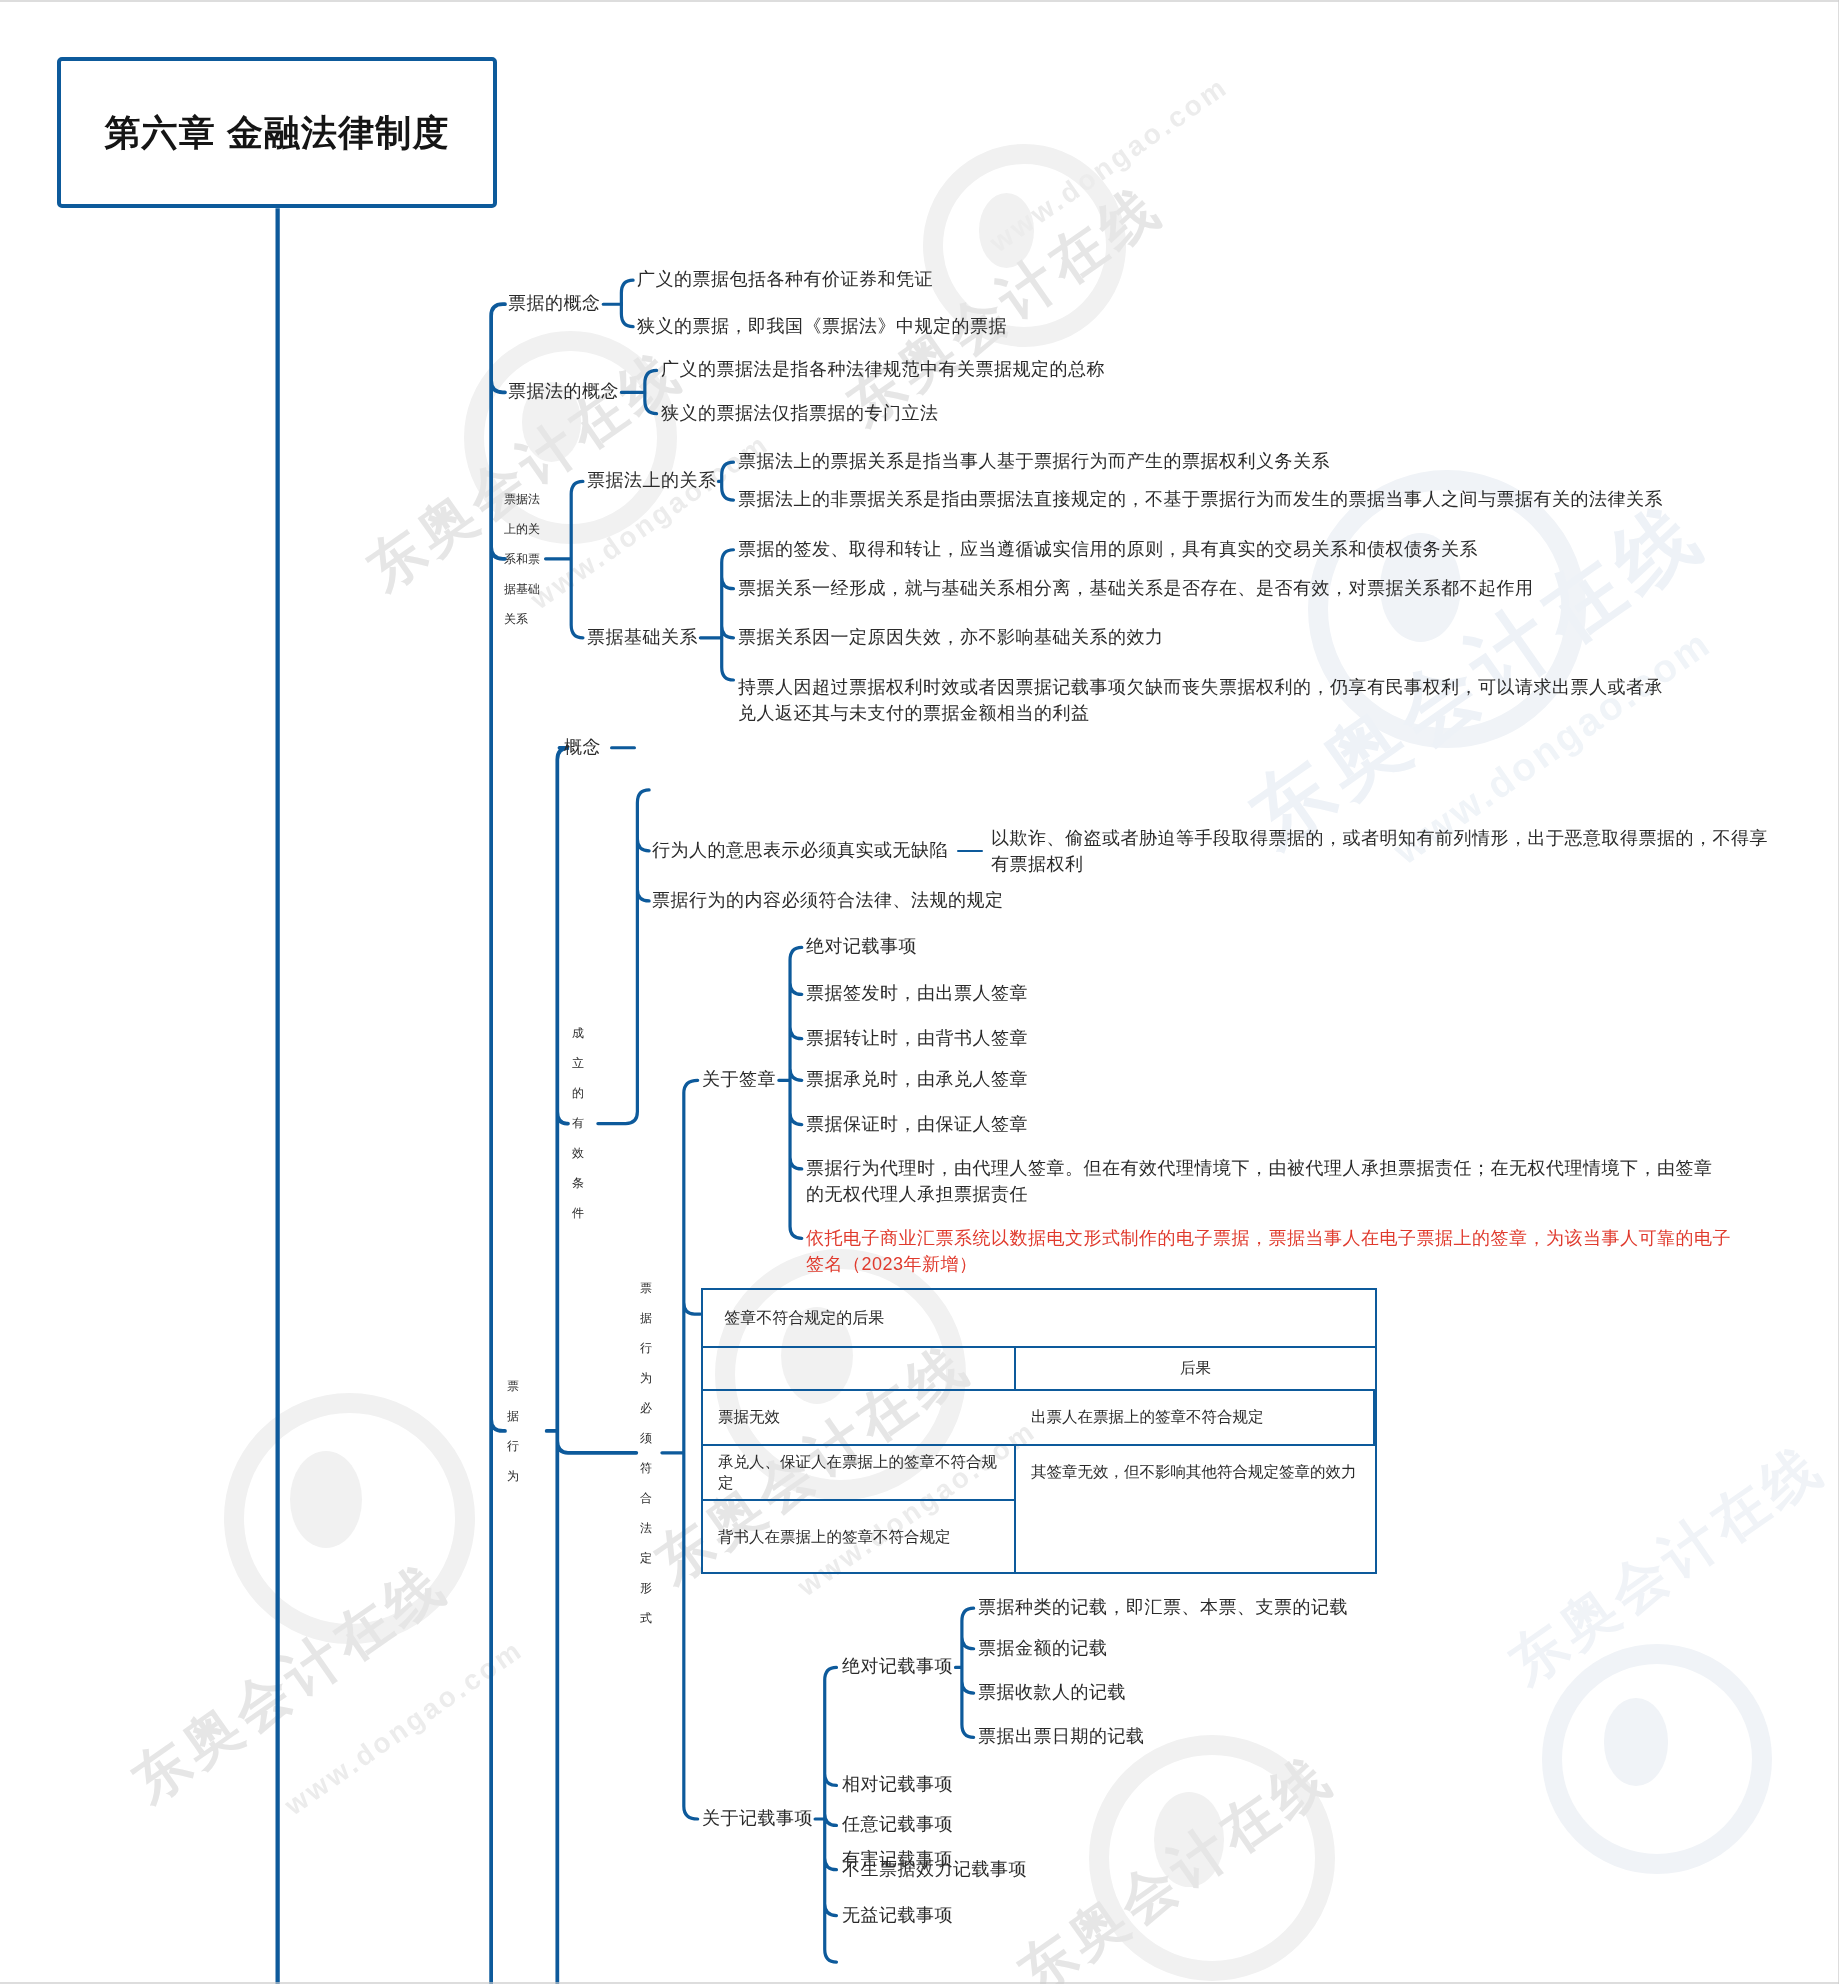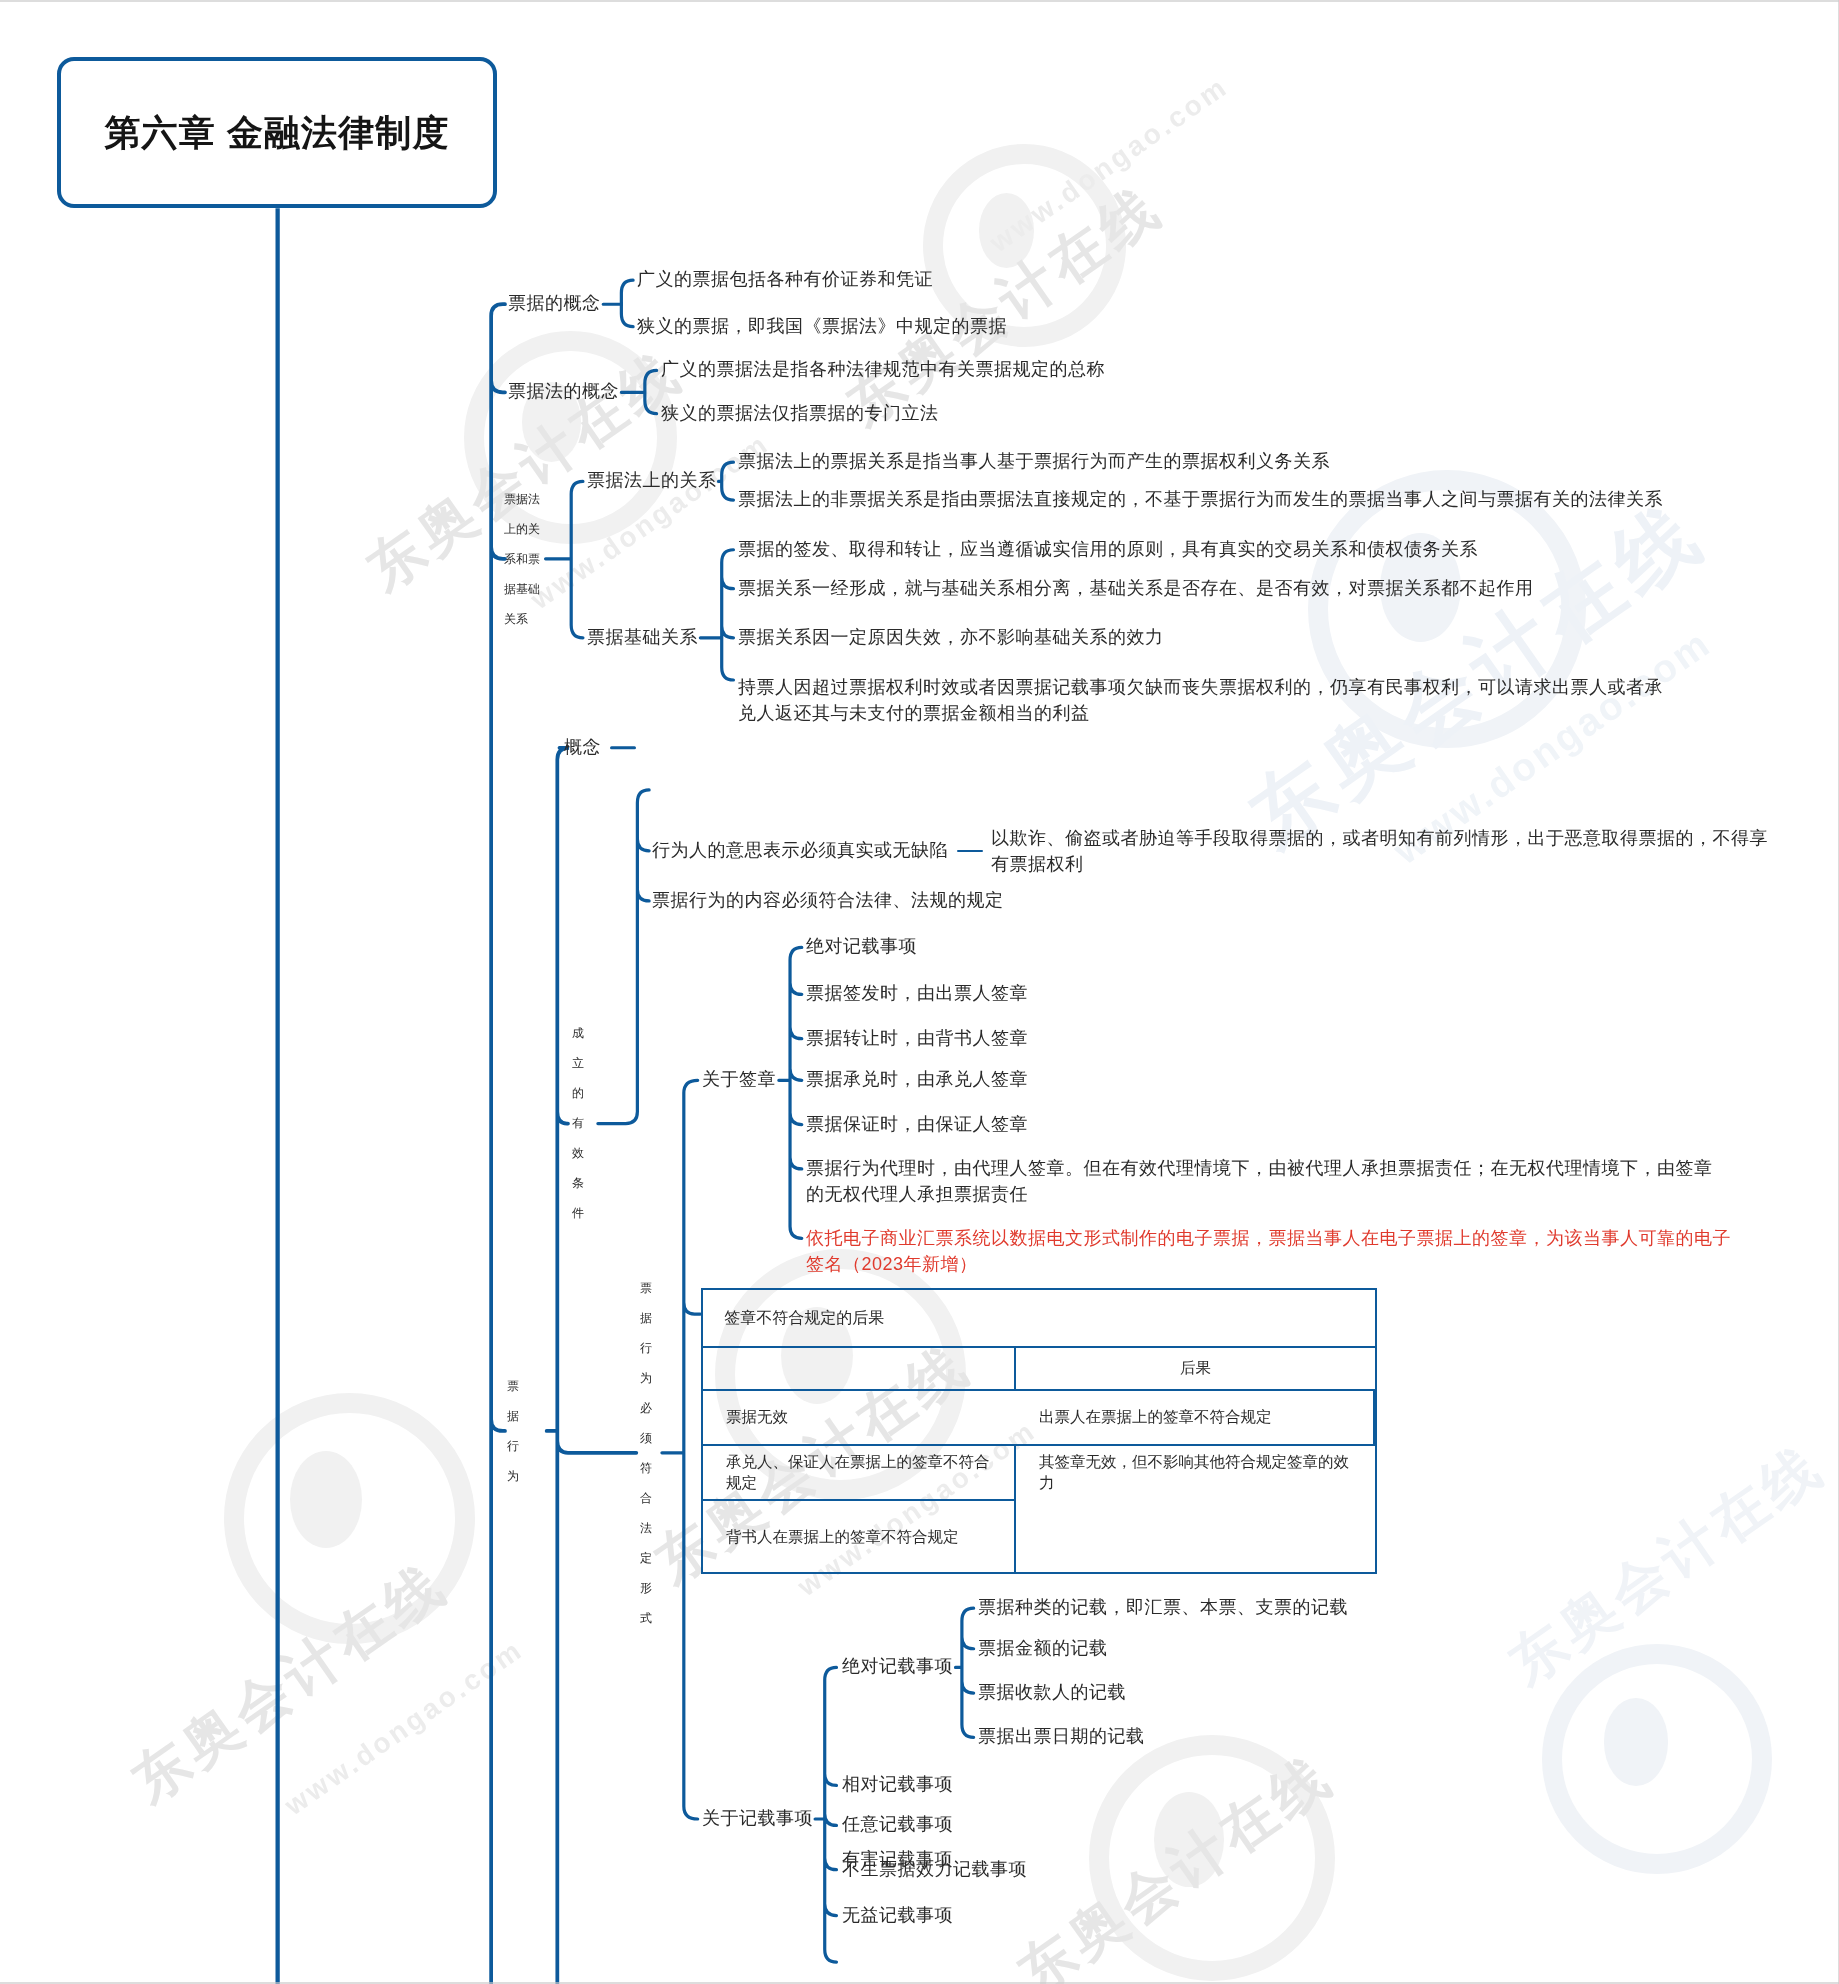--- a/index.html
+++ b/index.html
@@ -26,27 +26,27 @@
   .node,.leaf,.vlabel,.tbl{position:absolute;z-index:2;color:var(--text)}
   .leaf{transform:translateY(-50%);white-space:nowrap;font-size:18px;letter-spacing:0.5px;line-height:23.5px}
   .leaf.pre{white-space:pre-line;line-height:26px}
   .leaf.row{display:flex;align-items:center}
   .leaf.row .pre{white-space:pre-line;line-height:26px}
   .dash{width:26px;height:2.7px;background:var(--line);border-radius:1.6px;margin:0 8.5px;flex:none}
   .red{color:var(--red)}
   .vlabel{transform:translateY(-50%);width:21.3px;font-size:12px;line-height:30px;word-break:break-all;text-align:left;letter-spacing:0}
   .vlabel.w2{width:41px}
   
-  #title-box{position:absolute;left:57px;top:57px;width:440px;height:151px;border:4.8px solid var(--line);border-radius:17px;background:#fff;z-index:2;display:flex;align-items:center;justify-content:center}
+  #title-box{position:absolute;left:57px;top:57px;width:440px;height:151px;border:4.8px solid var(--line);border-radius:5px;background:#fff;z-index:2;display:flex;align-items:center;justify-content:center}
   #title-box .t{width:363px;text-align:center;font-size:36px;font-weight:700;color:#151515;line-height:49px;letter-spacing:1.1px}
   
   .tbl{left:701px;top:1288px;width:676px;height:286px;border:2.7px solid var(--line);font-size:15.5px;background:transparent}
   .tbl-title{height:58px;border-bottom:2.7px solid var(--line);display:flex;align-items:center;padding-left:21.3px;font-size:16px}
   .tbl-grid{display:grid;grid-template-columns:313px 1fr;grid-template-rows:41px 55px 55px 74px}
-  .tc{display:flex;align-items:center;padding:0 23px;border-top:0 solid var(--line)}
+  .tc{display:flex;align-items:center;padding:0 15px;border-top:0 solid var(--line)}
   .tc.l{border-right:2.7px solid var(--line)}
   .tc.bt{border-top:2.7px solid var(--line)}
   .tc.center{justify-content:center}
   .tc .pre2{white-space:pre-line;line-height:23.5px}
   
   .edge{position:absolute;background:#cbcbcb;opacity:.65;z-index:3}
 </style>
 </head>
 <body>
 

